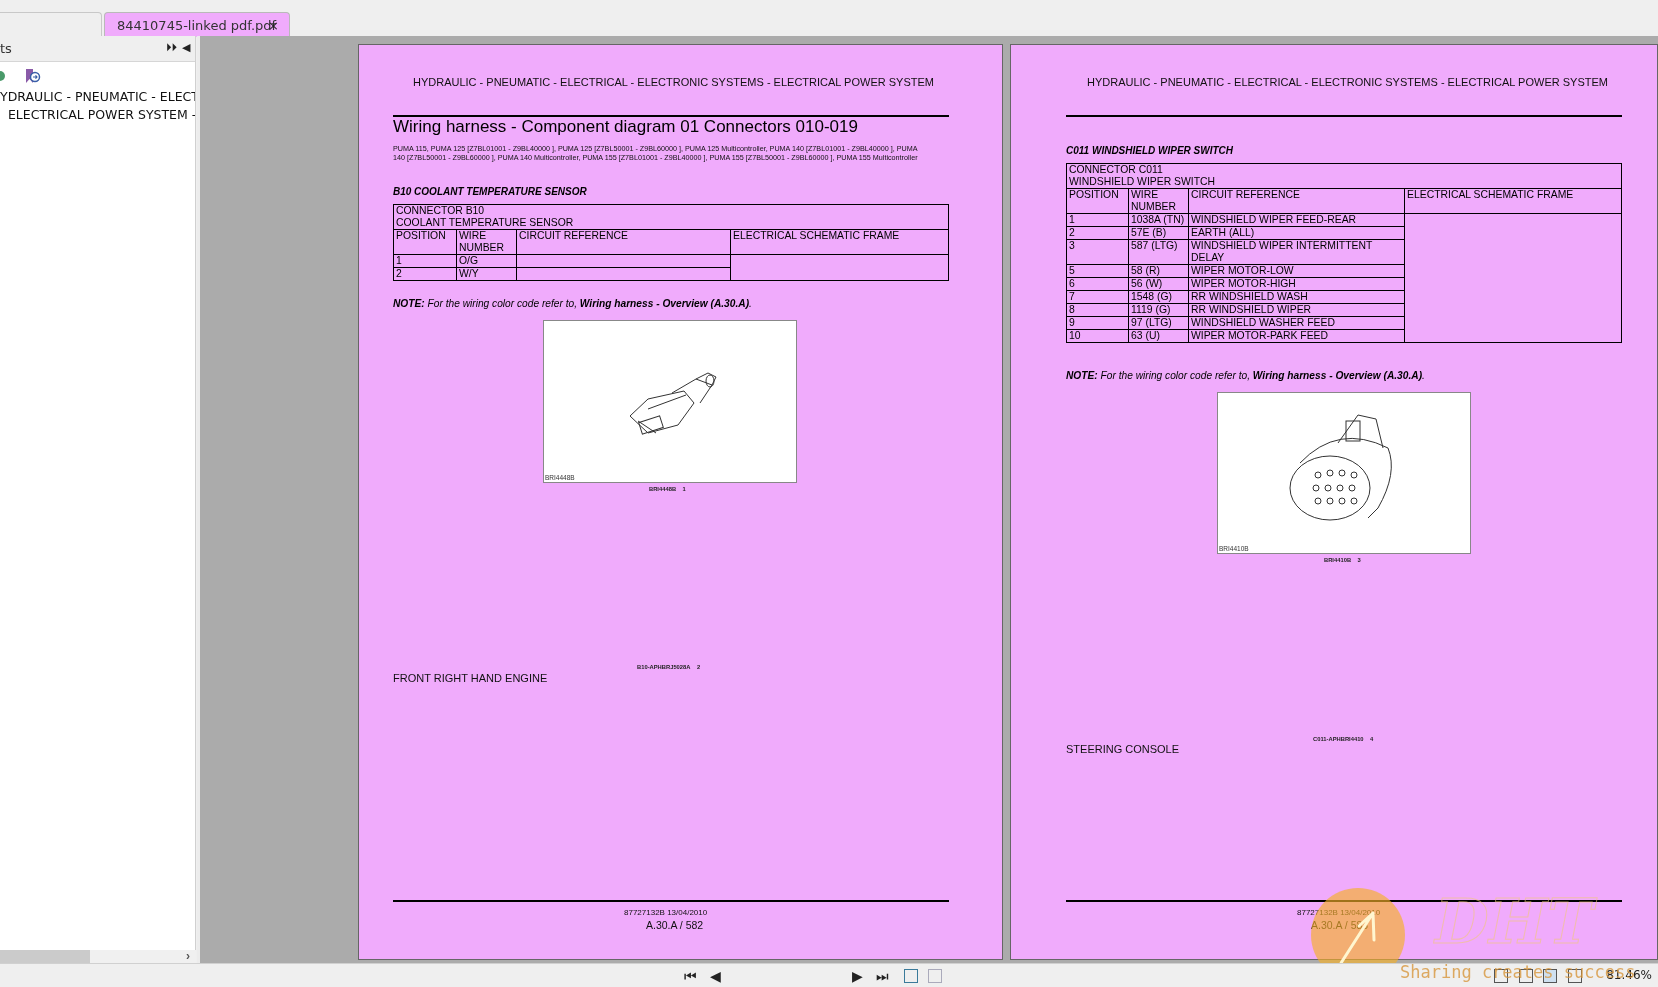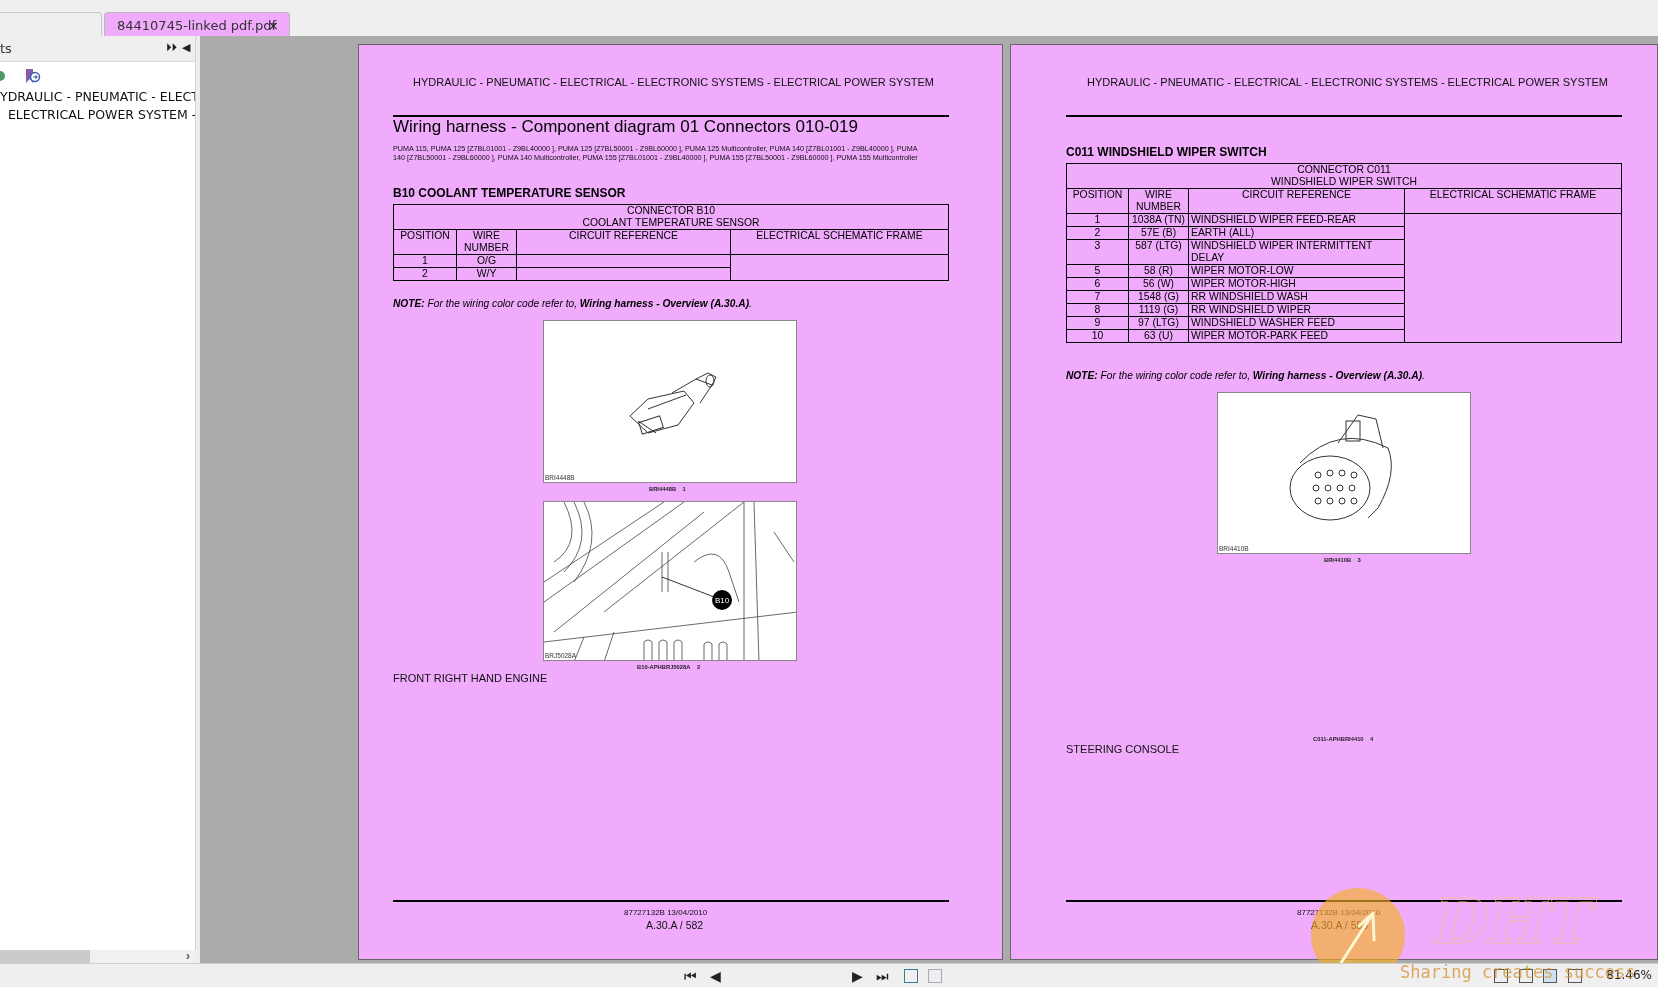--- a/index.html
+++ b/index.html
@@ -19,23 +19,23 @@
   .sb-hscroll .arr { position: absolute; right: 6px; top: -1px; font-size: 12px; color: #555; font-weight: bold; }
   .splitter { position: absolute; left: 197px; top: 36px; width: 3px; height: 927px; background: #ececec; }
   .viewport { position: absolute; left: 200px; top: 36px; width: 1458px; height: 927px; background: #ababab; }
   .page { position: absolute; background: #f0abfc; border: 1px solid #666; }
   .p1 { left: 158px; top: 8px; width: 645px; height: 916px; }
   .p2 { left: 810px; top: 8px; width: 648px; height: 916px; }
   .hdr { position: absolute; top: 31px; font-size: 11px; color: #111; white-space: nowrap; }
   .rule { position: absolute; height: 2px; background: #000; }
   .title { position: absolute; font-weight: normal; font-size: 17px; color: #000; white-space: nowrap; }
   .models { position: absolute; font-size: 7.2px; line-height: 9px; color: #111; width: 530px; }
-  .sect { position: absolute; font-weight: bold; font-size: 12px; color: #000; white-space: nowrap; }
+  .sect { position: absolute; font-weight: bold; font-style: italic; font-size: 10px; color: #000; white-space: nowrap; }
   table.conn { position: absolute; border-collapse: collapse; font-size: 10.4px; color: #000; }
-  table.conn td { border: 1.5px solid #000; text-align: center; padding: 0 2px; line-height: 12px; vertical-align: top; }
+  table.conn td { border: 1.5px solid #000; padding: 0 2px; line-height: 12px; vertical-align: top; }
   table.conn td.left { text-align: left; }
   .note { position: absolute; font-size: 10.2px; color: #000; white-space: nowrap; }
   .fig { position: absolute; border: 1px solid #888; background: #fff; overflow: hidden; }
   .figcode { position: absolute; left: 1px; bottom: 1px; font-size: 6.5px; color: #333; }
   .figcap { position: absolute; font-size: 5.8px; font-weight: bold; color: #222; white-space: nowrap; }
   .loc { position: absolute; font-size: 11px; color: #111; white-space: nowrap; }
   .foot1 { position: absolute; font-size: 8px; color: #111; white-space: nowrap; }
   .foot2 { position: absolute; font-size: 10.5px; color: #111; white-space: nowrap; }
   .statusbar { position: absolute; left: 0; top: 963px; width: 1658px; height: 24px; background: #efefef; border-top: 1px solid #d0d0d0; }
   .nav { position: absolute; top: 4px; font-size: 14px; color: #222; line-height: 16px; }
@@ -136,36 +136,20 @@
           <rect x="96" y="98" width="22" height="12" transform="rotate(-18 107 104)"></rect>
           <path d="M128 72 L152 58 L168 64 L156 82"></path>
           <path d="M152 58 L164 52 L172 56 L168 64"></path>
           <ellipse cx="166" cy="60" rx="4" ry="6"></ellipse>
         </g>
       </svg>
       <span class="figcode">BRI4448B</span>
     </div>
     <div class="figcap" style="left:290px; top:441px;"><span>BRI4448B</span>&nbsp;&nbsp;&nbsp;&nbsp;<span>1</span></div>
 
-    <div class="fig" style="left:184px; top:456px; width:254px; height:160px;">
-      <svg width="254" height="160">
-        <g fill="none" stroke="#444" stroke-width="0.8">
-          <path d="M0 80 L120 0 M0 100 L140 0 M10 130 L160 10 M60 110 L200 0"></path>
-          <path d="M20 0 Q40 40 10 60 M30 0 Q50 40 20 70 M40 0 Q60 40 30 80"></path>
-          <path d="M0 140 L254 110 M30 160 L40 135 M60 160 L70 130 M200 0 L200 160 M210 0 L215 160 M230 30 L250 60"></path>
-          <path d="M100 160 L100 140 Q104 136 108 140 L108 160 M115 160 L115 140 Q119 136 123 140 L123 160 M130 160 L130 140 Q134 136 138 140 L138 160 M160 160 L160 142 Q164 138 168 142 L168 160 M175 160 L175 142 Q179 138 183 142 L183 160"></path>
-          <path d="M118 50 L118 90 M124 50 L124 90"></path>
-          <path d="M118 75 L178 98" stroke="#000"></path>
-          <path d="M150 60 Q175 40 185 70 L195 100"></path>
-        </g>
-        <circle cx="178" cy="98" r="10" fill="#000"></circle>
-        <text x="178" y="101" font-size="8" fill="#fff" text-anchor="middle" font-family="Liberation Sans, sans-serif">B10</text>
-      </svg>
-      <span class="figcode">BRJ5028A</span>
-    </div>
     <div class="figcap" style="left:278px; top:619px;"><span>B10-APHBRJ5028A</span>&nbsp;&nbsp;&nbsp;&nbsp;<span>2</span></div>
 
     <div class="loc" style="left:34px; top:627px;">FRONT RIGHT HAND ENGINE</div>
 
     <div class="rule" style="left:34px; top:855px; width:556px;"></div>
     <div class="foot1" style="left:265px; top:863px;">87727132B 13/04/2010</div>
     <div class="foot2" style="left:279px; top:874px;margin-left:8px;">A.30.A / 582</div>
   </div>
 
   <div class="page p2">

